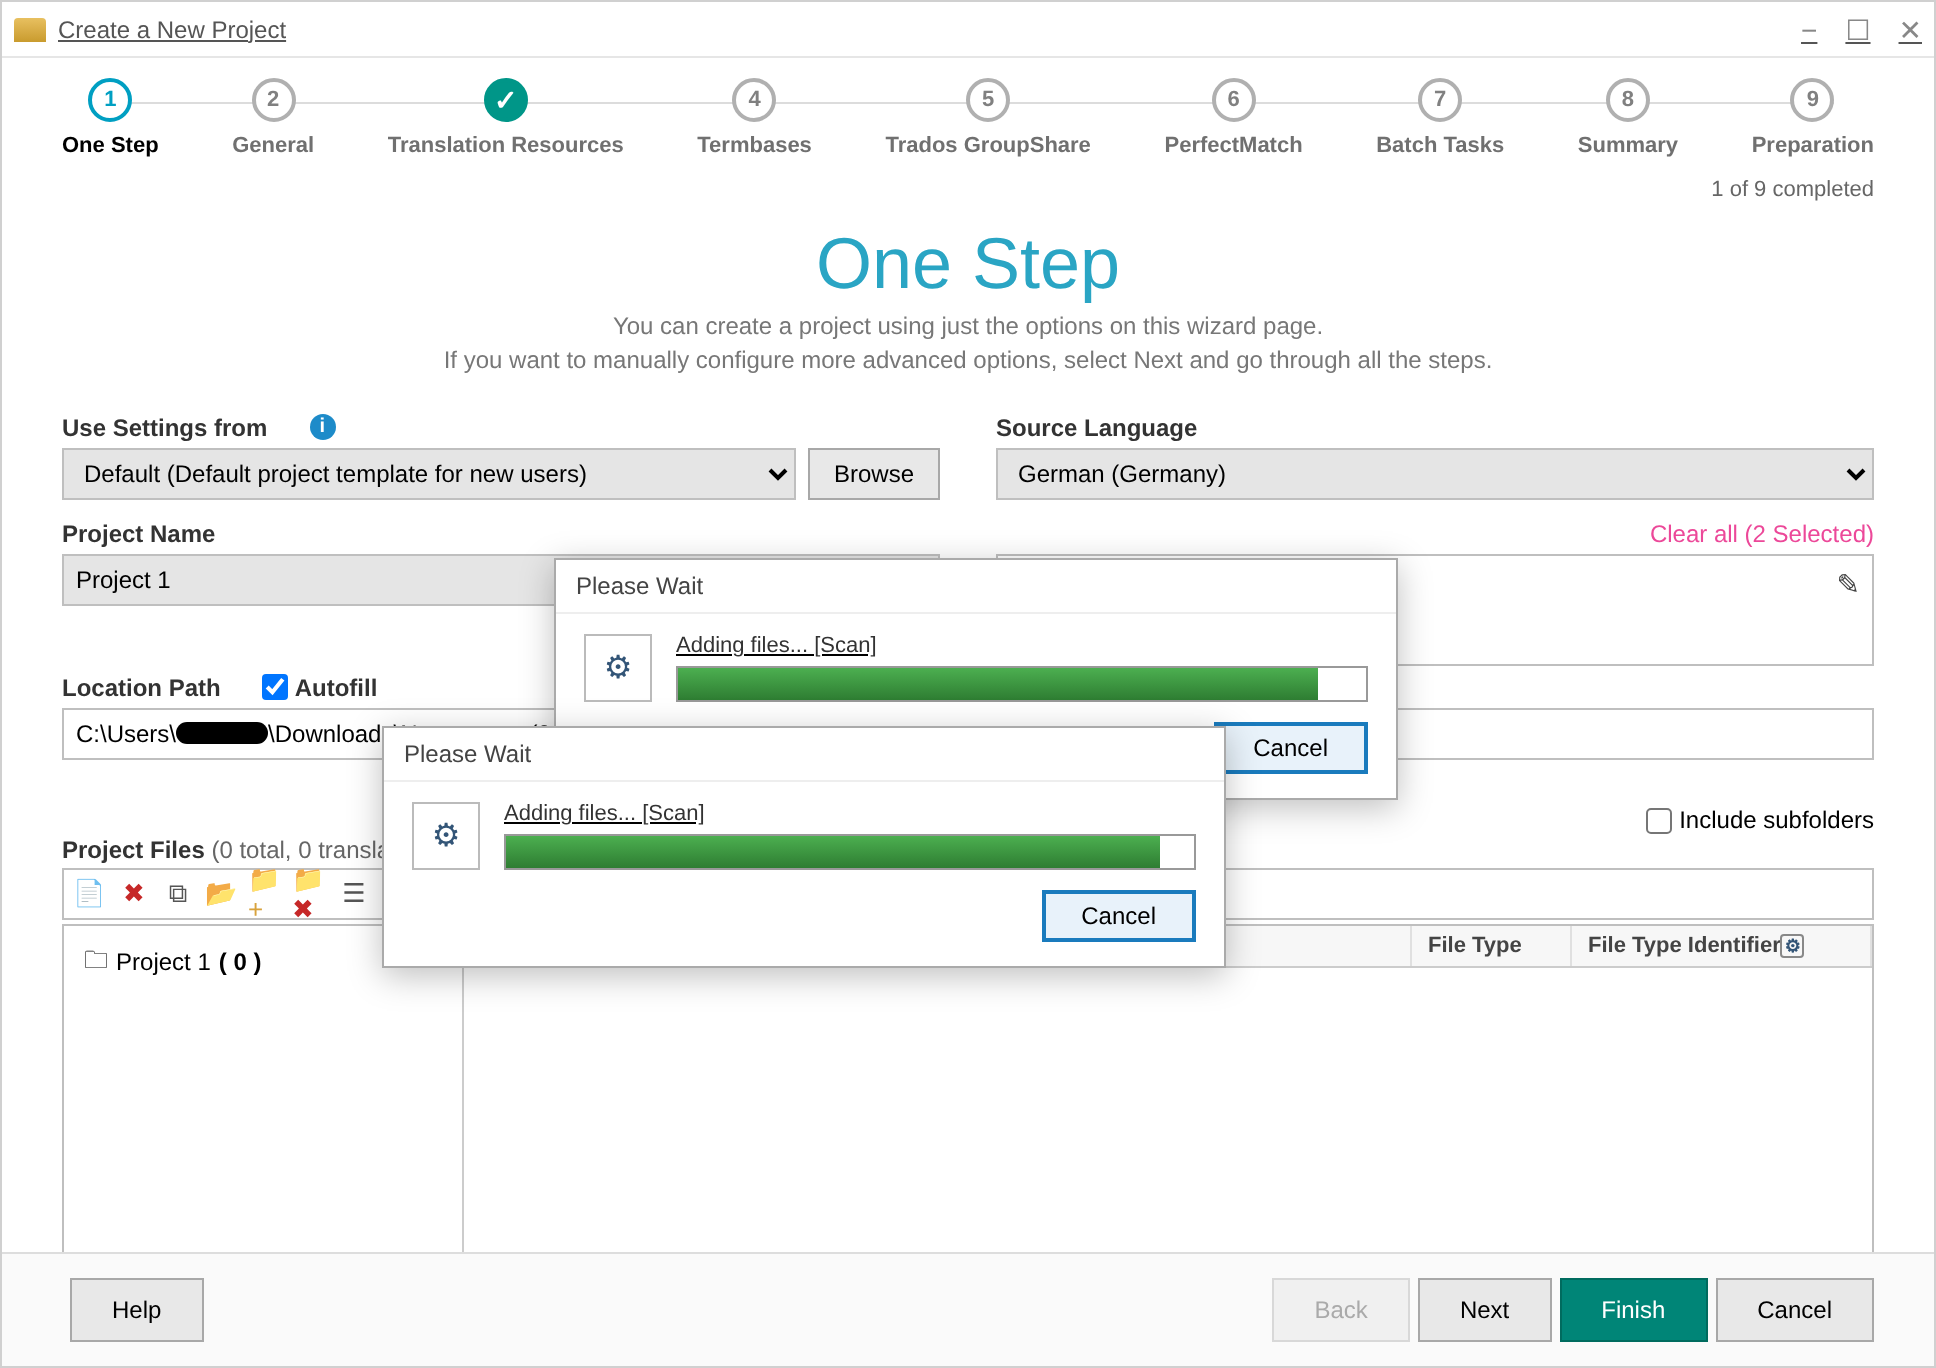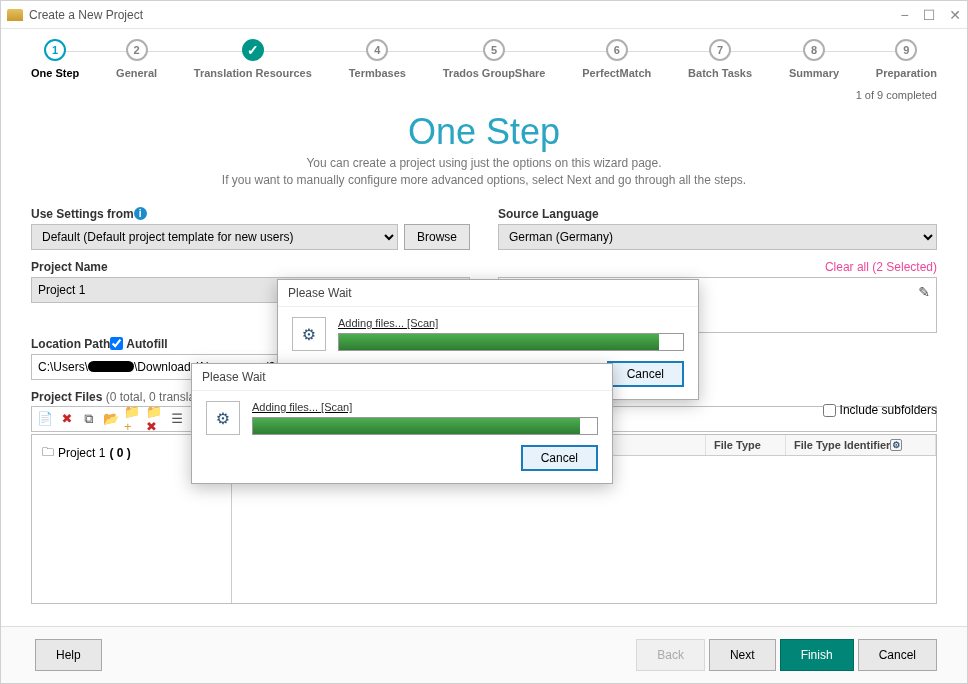--- a/index.html
+++ b/index.html
@@ -1,36 +1,36 @@
 <!DOCTYPE html>
 <html><head>
 <meta charset="utf-8">
 <style>
 * { box-sizing: border-box; margin: 0; padding: 0; font-family: "Segoe UI", Arial, sans-serif; }
 body { background: #f4f4f4; width: 968px; height: 684px; overflow: hidden; position: relative; }
 .window { background: #fff; width: 968px; height: 684px; position: relative; border: 1px solid #d0d0d0; }
-.titlebar { height: 28px; display: flex; align-items: center; padding: 0 6px; border-bottom: 1px solid #e6e6e6; font-size: 12px; color: #555; }
+.titlebar { height: 28px; display: flex; align-items: center; padding: 0 6px; border-bottom: 1px solid #e6e6e6; font-size: 12px; color: #555; text-decoration: underline; }
 .titlebar .icon { width: 16px; height: 12px; background: linear-gradient(#e8c060,#c99b2e); border-radius: 2px 2px 0 0; margin-right: 6px; }
 .titlebar .wincontrols { margin-left: auto; display: flex; gap: 14px; color: #888; font-size: 14px; }
 .stepper { display: flex; justify-content: space-between; padding: 10px 30px 6px; align-items: flex-start; position: relative; }
 .stepper::before { content:""; position:absolute; top:22px; left:50px; right:50px; height:1px; background:#dcdcdc; z-index:0; }
 .step { position:relative; z-index:1; display:flex; flex-direction:column; align-items:center; }
 .step .circle { width:22px; height:22px; border-radius:50%; border:2px solid #b0b0b0; background:#fff; color:#808080; font-size:11px; font-weight:bold; display:flex; align-items:center; justify-content:center; }
 .step.current .circle { border-color:#009fc2; color:#009fc2; }
 .step.done .circle { border-color:#009688; background:#009688; color:#fff; font-size:14px; }
 .step .label { font-size:11px; font-weight:bold; color:#707070; margin-top:6px; white-space:nowrap; }
 .step.current .label { color:#000; }
 .progress-note { text-align:right; font-size:11px; color:#666; padding:4px 30px 0; }
 .main { padding:6px 30px 0; }
 .big-title { text-align:center; font-size:36px; font-weight:300; color:#2aa5c4; margin-top:4px; }
 .subtitle { text-align:center; font-size:12px; color:#777; margin-top:2px; line-height:1.4; }
 .form { margin-top:18px; }
 .row { display:flex; gap:28px; margin-bottom:10px; }
 .col { flex:1; display:flex; flex-direction:column; }
-.lbl { font-size:12px; font-weight:bold; color:#333; margin-bottom:3px; display:flex; align-items:center; gap:0;}
+.lbl { font-size:12px; font-weight:bold; color:#333; margin-bottom:3px; display:flex; align-items:center; gap:21px;}
 .lbl .info { width:13px;height:13px;border-radius:50%;background:#1d8bc9;color:#fff;font-size:10px;display:flex;align-items:center;justify-content:center;font-weight:bold;}
 select, input[type=text] { border:1px solid #bfbfbf; padding:4px 6px; font-size:12px; background:#e5e5e5; height:26px; }
 .inline { display:flex; gap:6px; }
 .btn { border:1px solid #a8a8a8; background:#e8e8e8; padding:4px 12px; font-size:12px; cursor:pointer; }
 .link { color:#ec4899; font-size:12px; text-align:right; cursor:pointer; }
 .flag { display:inline-block; width:16px; height:11px; vertical-align:middle; margin-right:4px;}
 .flag.rs { background:linear-gradient(#c6363c 33%,#0c4076 33% 66%,#fff 66%); }
 .tag { border:1px solid #bfbfbf; padding:3px 8px; font-size:12px; display:inline-flex; align-items:center; background:#fff; border-radius:2px; position:relative;}
 .tagarea { border:1px solid #bfbfbf; height:56px; padding:4px; margin-top:3px; position:relative; background:#fff;}
 .pencil { position:absolute; right:6px; top:6px; font-size:14px; color:#444;}
@@ -159,21 +159,21 @@
           <div class="tagarea">
             <span class="tag">
               <span class="flag rs"></span>
               <span>(Latin, Serbia)</span>
             </span>
             <span class="pencil">✎</span>
           </div>
         </div>
       </div>
 
-      <div class="row" style="margin-top:-6px;">
+      <div class="row" style="margin-top:-6px;flex-direction:column;">
         <div class="col">
           <div class="lbl">
             <span>Location Path</span>
             <label class="checkbox">
               <input type="checkbox" checked="" style=""> 
                 <span>Autofill</span>
             </label>
           </div>
           <div style="border:1px solid #bfbfbf;height:26px;padding:4px 6px;font-size:12px;background:#fff;display:flex;align-items:center;">
             <span>C:\Users\</span>

